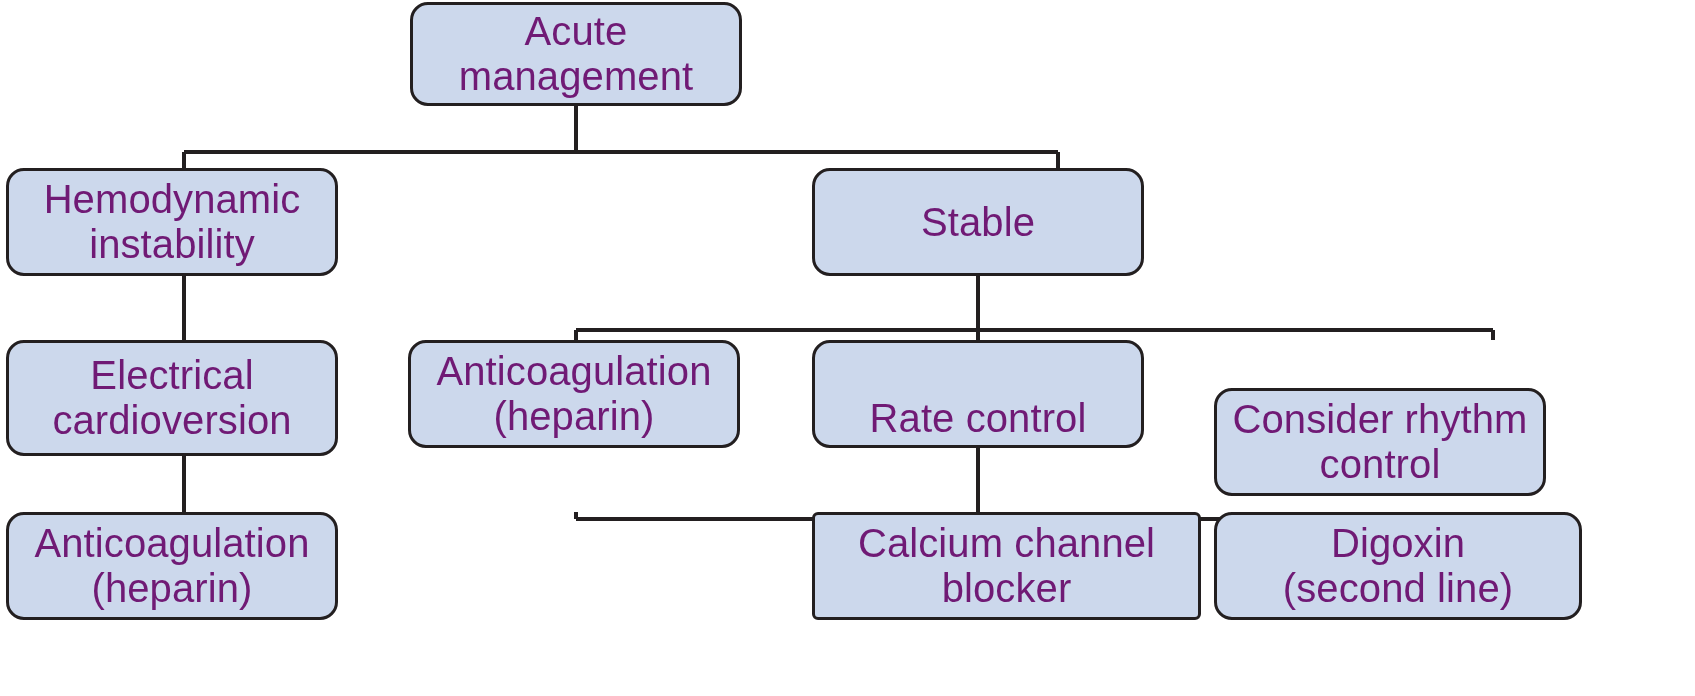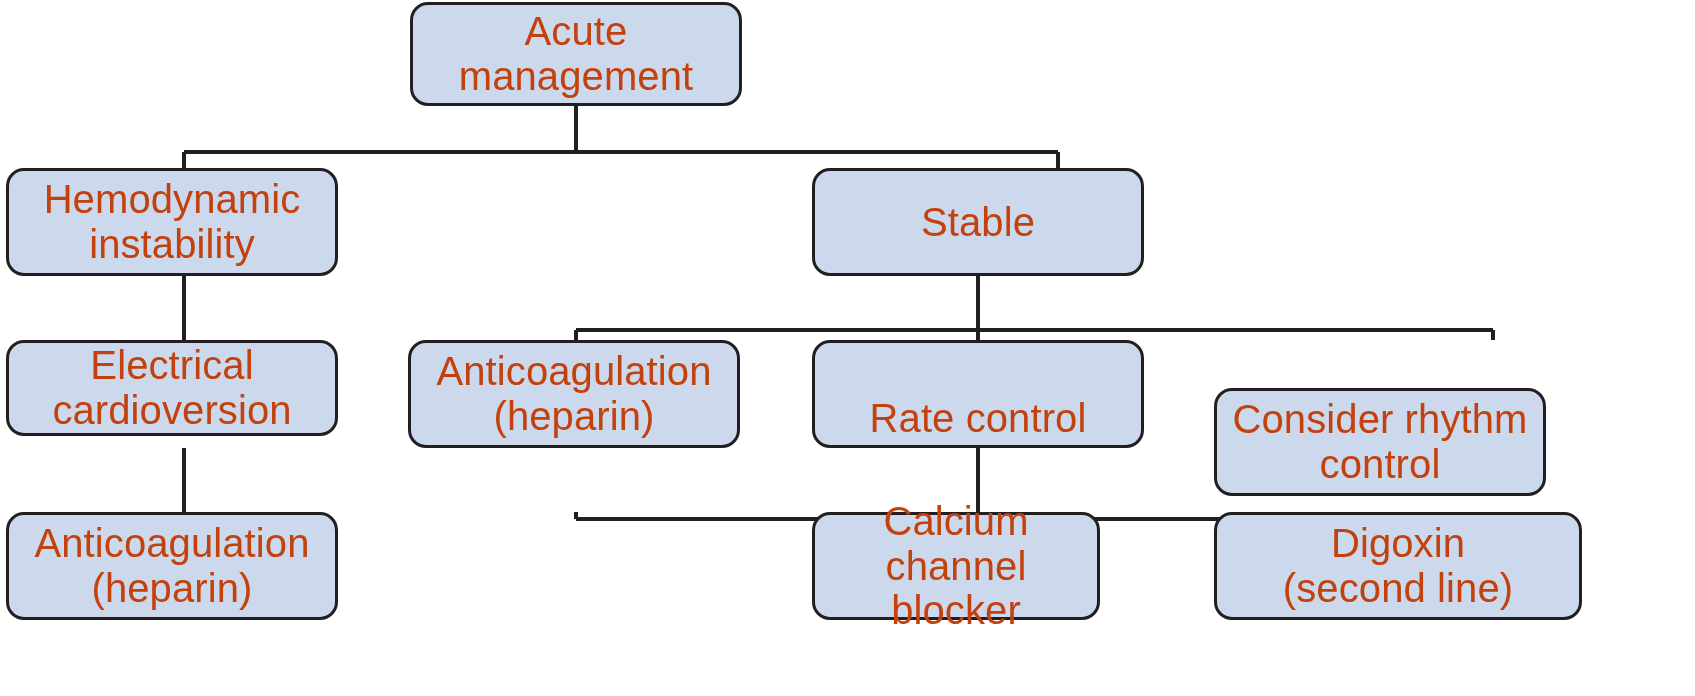--- a/index.html
+++ b/index.html
@@ -26,21 +26,21 @@
   .node {
     position: absolute;
     box-sizing: border-box;
     background: #ccd8ec;
     border: 3px solid #231f20;
     border-radius: 18px;
     display: flex;
     align-items: center;
     justify-content: center;
     text-align: center;
-    color: #c2410c;
+    color: #701a75;
     font-size: 40px;
     line-height: 1.12;
     letter-spacing: 0.1px;
     padding: 4px 10px;
     white-space: pre-line;
   }
   .node-label {
     display: block;
     width: 100%;
     white-space: pre-line;
@@ -84,21 +84,21 @@
 
   <div class="node" style="left:6px; top:168px; width:332px; height:108px;">
     <span class="node-label">Hemodynamic
 instability</span>
   </div>
 
   <div class="node" style="left:812px; top:168px; width:332px; height:108px;">
     <span class="node-label">Stable</span>
   </div>
 
-  <div class="node" style="left:6px; top:340px; width:332px; height:96px;">
+  <div class="node" style="left:6px; top:340px; width:332px; height:116px;">
     <span class="node-label">Electrical
 cardioversion</span>
   </div>
 
   <div class="node" style="left:408px; top:340px; width:332px; height:108px;">
     <span class="node-label">Anticoagulation
 (heparin)</span>
   </div>
 
   <div class="node" style="left:812px; top:340px; width:332px; height:108px;align-items:flex-end;">
@@ -109,21 +109,21 @@
     <span class="node-label">Consider rhythm
 control</span>
   </div>
 
   <div class="node" style="left:6px; top:512px; width:332px; height:108px;">
     <span class="node-label">Anticoagulation
 (heparin)</span>
   </div>
 
 
-  <div class="node" style="left:812px; top:512px; width:288px; height:108px;">
+  <div class="node" style="left:812px; top:512px; width:389px; height:108px;border-radius:6px;">
     <span class="node-label">Calcium channel
 blocker</span>
   </div>
 
   <div class="node" style="left:1214px; top:512px; width:368px; height:108px;">
     <span class="node-label">Digoxin
 (second line)</span>
   </div>
 
 </div>

